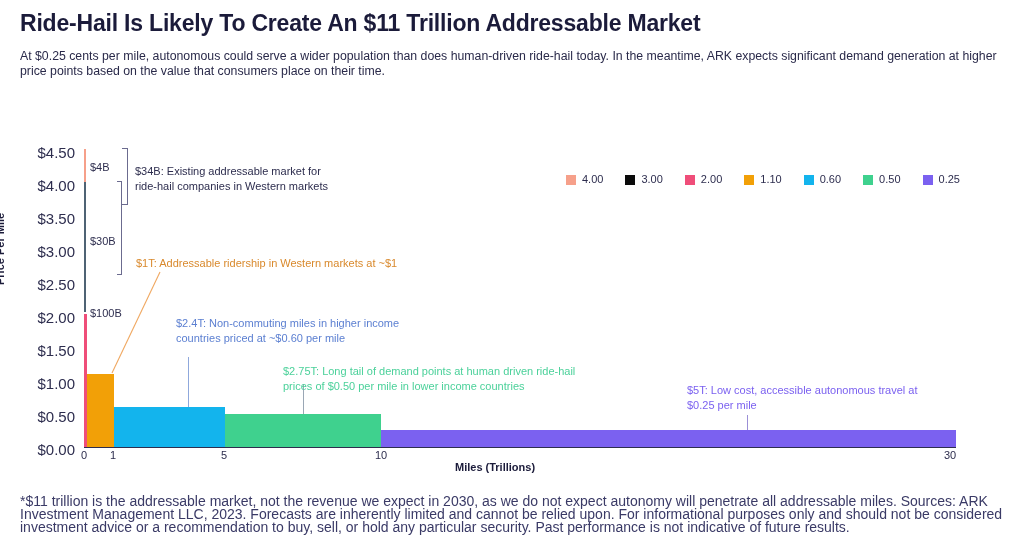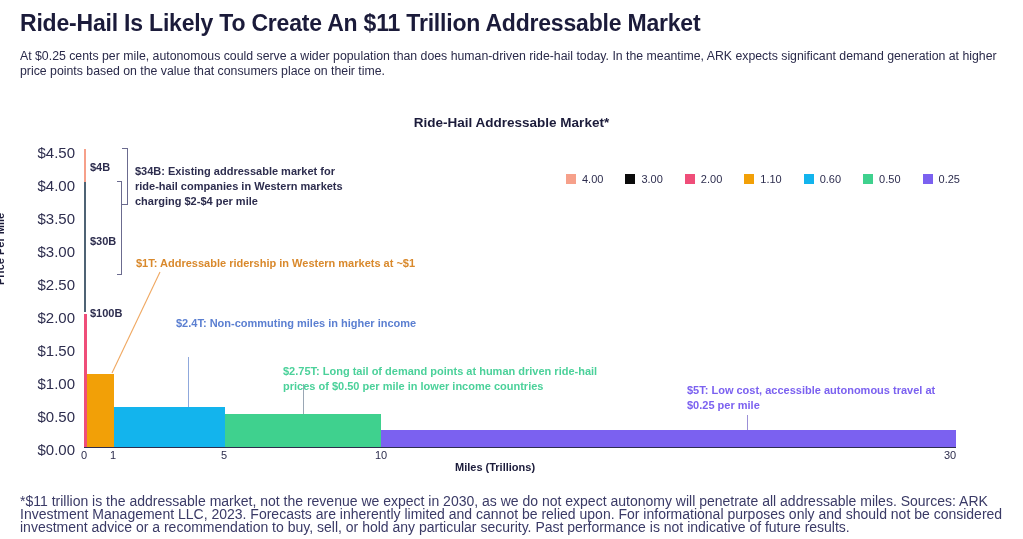--- a/index.html
+++ b/index.html
@@ -25,21 +25,21 @@
   
   .chart-title {
     position: absolute; left: 0; top: 115px; width: 1023px;
     text-align: center; font-size: 13.5px; font-weight: bold;
     color: #1b1b3a;
   }
   .legend {
     position: absolute; left: 566px; top: 173px;
     display: flex; align-items: center; gap: 22px;
   }
-  .legend-item { display: flex; align-items: center; gap: 6px; }
+  .legend-item { display: flex; align-items: flex-end; gap: 6px; }
   .legend-swatch { width: 10px; height: 10px; display: block; }
   .legend-label { font-size: 11px; color: #2d2d4e; }
 
   
   
   
   #plot { position: absolute; left: 0; top: 0; width: 1023px; height: 539px; }
 
   .ylabel-rot {
     position: absolute; left: -6px; top: 285px;
@@ -65,37 +65,36 @@
     position: absolute; left: 455px; top: 461px;
     font-size: 11px; font-weight: bold; color: #1b1b3a;
   }
 
   .bar { position: absolute; }
 
   
   .bracket { position: absolute; border: 1px solid #6b6b8f; border-left: none; }
   .vrule { position: absolute; width: 1px; }
 
-  .ann { position: absolute; font-size: 11px; line-height: 15px; font-weight: bold; }
+  .ann { position: absolute; font-size: 11px; line-height: 15px; }
 
   
   .footnote {
     position: absolute; left: 20px; top: 495px; width: 985px;
     font-size: 14px; line-height: 13px; color: #3a3a66;
   }
 </style>
 </head>
 <body>
 
 <div id="root">
 
   <div class="headline">Ride-Hail Is Likely To Create An $11 Trillion Addressable Market</div>
   <div class="subhead">At $0.25 cents per mile, autonomous could serve a wider population than does human-driven ride-hail today. In the meantime, ARK expects significant demand generation at higher price points based on the value that consumers place on their time.</div>
 
-  <div class="chart-title">Ride-Hail Addressable Market*</div>
 
   <div class="legend">
     <div class="legend-item">
       <span class="legend-swatch" style="background:#F6A08A"></span>
       <span class="legend-label">4.00</span>
     </div>
     <div class="legend-item">
       <span class="legend-swatch" style="background:#0A0A0A"></span>
       <span class="legend-label">3.00</span>
     </div>
@@ -164,33 +163,33 @@
     <div class="ann" style="left:90px; top:234px; color:#2d2d4e;">$30B</div>
     <div class="ann" style="left:90px; top:306px; color:#2d2d4e;">$100B</div>
 
     <div class="bracket" style="left:122px; top:148px; width:6px; height:57px;"></div>
 
     <div class="bracket" style="left:117px; top:181px; width:5px; height:94px;"></div>
 
     <div class="ann" style="left:135px; top:164px; width:250px; color:#2d2d4e;">
       <div>$34B: Existing addressable market for</div>
       <div>ride-hail companies in Western markets</div>
-      <div>charging $2-$4 per mile</div>
     </div>
 
     <svg style="position:absolute; left:0; top:0; width:1023px; height:539px; pointer-events:none;">
       <line x1="112" y1="373" x2="160" y2="272" stroke="#F0A861" stroke-width="1.1"></line>
     </svg>
     <div class="ann" style="left:136px; top:256px; width:330px; color:#D9892C;">
       <div>$1T: Addressable ridership in Western markets at ~$1</div>
     </div>
 
     <div class="vrule" style="left:188px; top:357px; height:50px; background:#8FA8DC;"></div>
     <div class="ann" style="left:176px; top:316px; width:300px; color:#5B7FD1;">
       <div>$2.4T: Non-commuting miles in higher income</div>
+      <div>countries priced at ~$0.60 per mile</div>
     </div>
 
     <div class="vrule" style="left:303px; top:384px; height:30px; background:#9aa7b5;"></div>
     <div class="ann" style="left:283px; top:364px; width:340px; color:#4BD19A;">
       <div>$2.75T:  Long tail of demand points at human driven ride-hail</div>
       <div>prices of $0.50 per mile in lower income countries</div>
     </div>
 
     <div class="vrule" style="left:747px; top:415px; height:15px; background:#9b8fd6;"></div>
     <div class="ann" style="left:687px; top:383px; width:300px; color:#7B61F0;">

